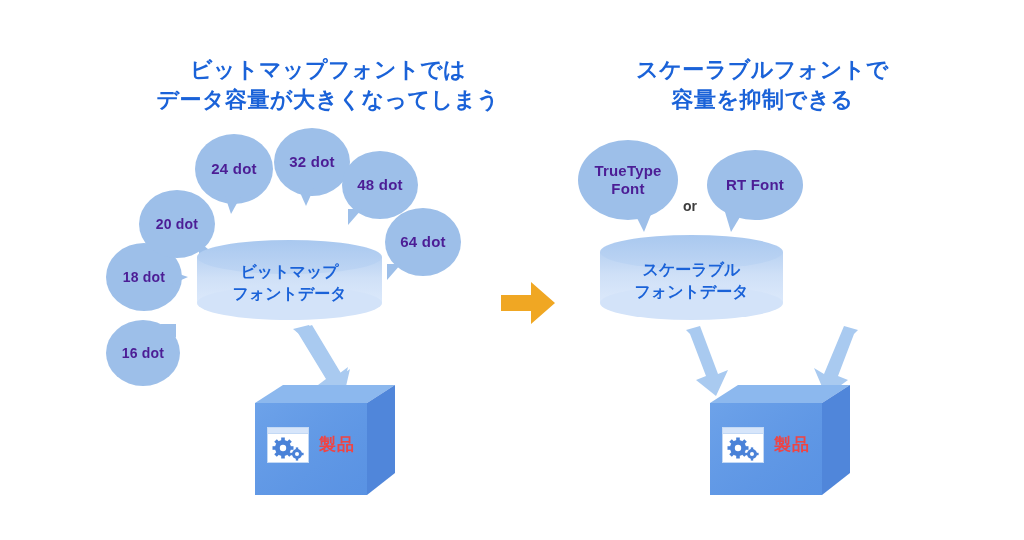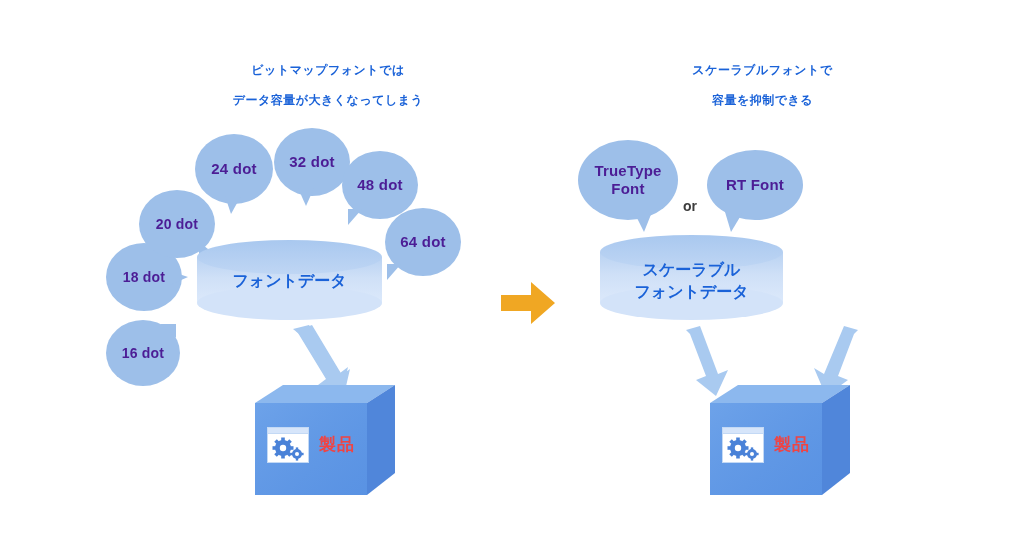--- a/index.html
+++ b/index.html
@@ -8,21 +8,21 @@
     font-family:"Liberation Sans","DejaVu Sans",sans-serif;
     overflow:hidden;position:relative;
   }
   #stage{position:absolute;left:0;top:0;width:1024px;height:540px;}
 
   .abs{position:absolute;}
 
   
   .title{
     position:absolute;text-align:center;color:#1a62d8;
-    font-weight:bold;font-size:12px;line-height:30px;letter-spacing:0.5px;
+    font-weight:bold;font-size:22px;line-height:30px;letter-spacing:0.5px;
     white-space:nowrap;
   }
   .title .l2{display:block;}
 
   
   .bubble{
     position:absolute;border-radius:50%;
     background:#9dbfe9;color:#4c1d95;
     display:flex;align-items:center;justify-content:center;
     text-align:center;font-size:15px;font-weight:bold;
@@ -128,20 +128,21 @@
   <div class="bubble" style="left:385px;top:208px;width:76px;height:68px;">
     <span>64 dot</span>
     <span class="tail" style="left:2px;bottom:-4px;border-width:16px 14px 0 0;border-color:#9dbfe9 transparent transparent transparent;"></span>
   </div>
 
   <div class="cyl" style="left:197px;top:240px;width:185px;height:80px;">
     <div class="body" style="top:17px;bottom:17px;"></div>
     <div class="bottom"></div>
     <div class="top"></div>
     <div class="label">
+      <div>ビットマップ</div>
       <div>フォントデータ</div>
     </div>
   </div>
 
   <svg class="abs" style="left:290px;top:325px;" width="60" height="70" viewBox="0 0 60 70">
     <polygon points="6,6 22,0 52,50 60,44 54,70 30,62 38,56 10,10" fill="#a9caf0"></polygon>
     <polygon points="3,4 19,0 50,48 58,42 52,68 28,60 36,54 8,8" fill="#a9caf0"></polygon>
   </svg>
 
   <div class="pbox" style="left:255px;top:385px;width:140px;height:110px;">

